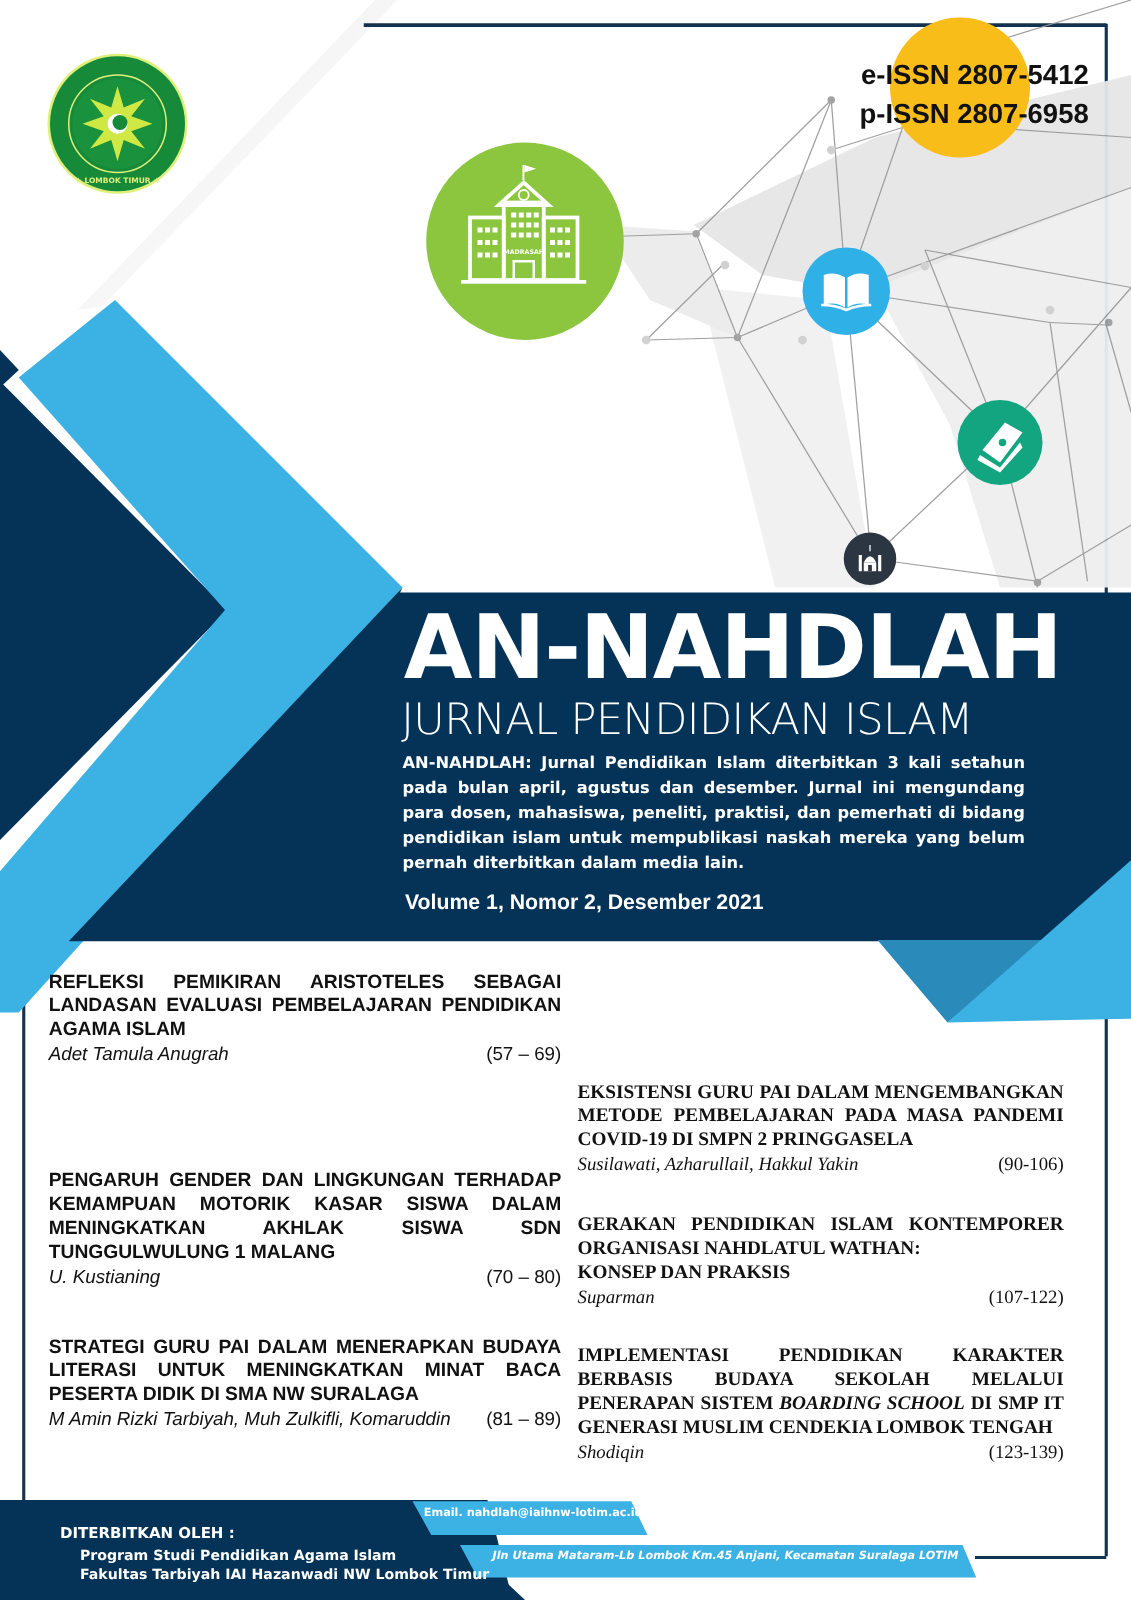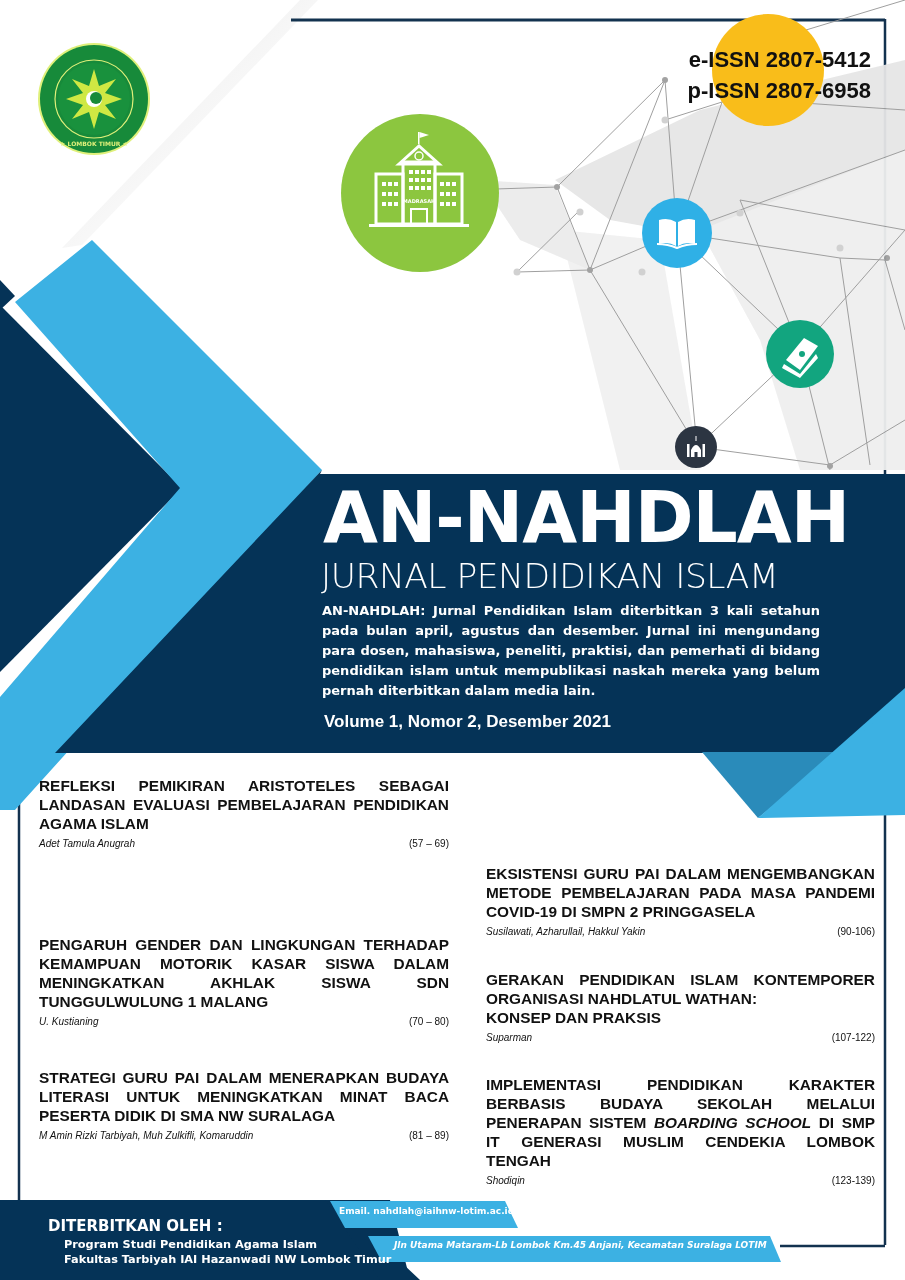--- a/index.html
+++ b/index.html
@@ -6,26 +6,26 @@
   body{width:905px;height:1280px;position:relative;overflow:hidden;background:#ffffff;font-family:"Liberation Sans",sans-serif;}
   .abs{position:absolute;}
   svg.bg{position:absolute;left:0;top:0;}
   .issn{right:34px;top:44px;text-align:right;font-weight:bold;font-size:22px;line-height:31px;color:#111;}
   .title{left:323px;top:478px;color:#fff;font-family:"DejaVu Sans",sans-serif;font-weight:bold;font-size:71px;letter-spacing:-1px;line-height:80px;}
   .subtitle{left:321px;top:556px;color:#fff;font-family:"DejaVu Sans",sans-serif;font-weight:200;font-size:34.5px;letter-spacing:-0.5px;line-height:40px;-webkit-text-stroke:0;}
   .desc{left:322px;top:601px;width:498px;color:#fff;font-family:"DejaVu Sans",sans-serif;font-weight:bold;font-size:13px;line-height:20px;text-align:justify;}
   .vol{left:324px;top:712px;color:#fff;font-weight:bold;font-size:17px;}
   .art{position:absolute;color:#111;}
   .art .t{font-weight:bold;font-size:15.4px;line-height:19px;text-align:justify;text-align-last:left;}
-  .art .a{display:flex;justify-content:space-between;font-style:italic;font-size:10px;line-height:20px;margin-top:1px;}
+  .art .a{display:flex;justify-content:space-between;font-style:italic;font-size:15px;line-height:20px;margin-top:1px;}
   .art .a .pg{font-style:normal;}
   .left .art{left:39px;width:410px;}
-  .right .art{left:486px;width:389px;}
+  .right .art{left:462px;width:389px;font-family:Liberation Serif, serif;}
   .footer-pub{left:48px;top:1215px;color:#fff;}
-  .footer-pub .h{font-family:"DejaVu Sans",sans-serif;font-weight:bold;font-size:15px;line-height:22px;}
+  .footer-pub .h{font-family:"DejaVu Sans",sans-serif;font-weight:bold;font-size:12px;line-height:22px;}
   .footer-pub .l{font-family:"DejaVu Sans",sans-serif;font-weight:bold;font-size:11.3px;line-height:15px;margin-left:16px;}
   .email{left:339px;top:1206px;color:#fff;font-family:"DejaVu Sans",sans-serif;font-size:9px;font-weight:bold;}
   .addr{left:394px;top:1240px;color:#fff;font-family:"DejaVu Sans",sans-serif;font-size:9px;font-weight:bold;font-style:italic;}
 </style>
 </head>
 <body>
 
 <svg class="bg" width="905" height="1280" viewBox="0 0 905 1280">
   <defs>
     <linearGradient id="shadowGrad" x1="0" y1="0" x2="1" y2="1">

